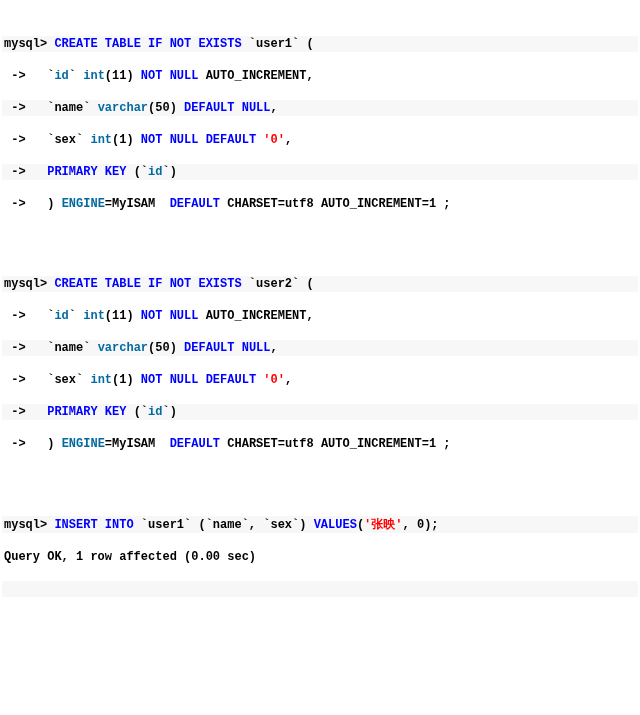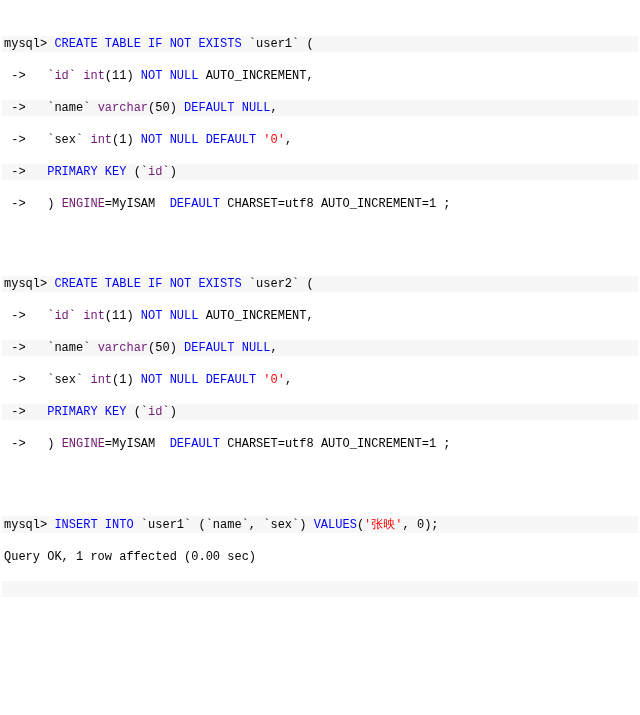--- a/index.html
+++ b/index.html
@@ -13,26 +13,27 @@
     font-size: 12px;
     line-height: 16px;
     color: #000000;
     padding: 4px 2px;
     white-space: pre;
     position: relative;
   }
   .row {
     display: block;
     padding: 0 2px;
+    font-weight: bold;
   }
   .row.shade {
     background: #f7f7f7;
   }
   .kw { color: #0000ff; }       
-  .br { color: #701a75; }       
+  .br { color: #0369a1; }       
   .str { color: #ff0000; }
   .cjkr { color: #ff0000; font-family: "SimSun","NSimSun","MS Gothic","Microsoft YaHei",monospace; margin-top: 30px; }
 </style>
 </head>
 <body>
 
 <div class="terminal">
 
 <span class="row shade"><span>mysql&gt;</span> <span class="kw">CREATE TABLE IF NOT EXISTS</span> `user1` (</span>
 <span class="row"><span> -&gt;   </span>`<span class="br">id</span>` <span class="br">int</span>(11) <span class="kw">NOT NULL</span> AUTO_INCREMENT,</span>

